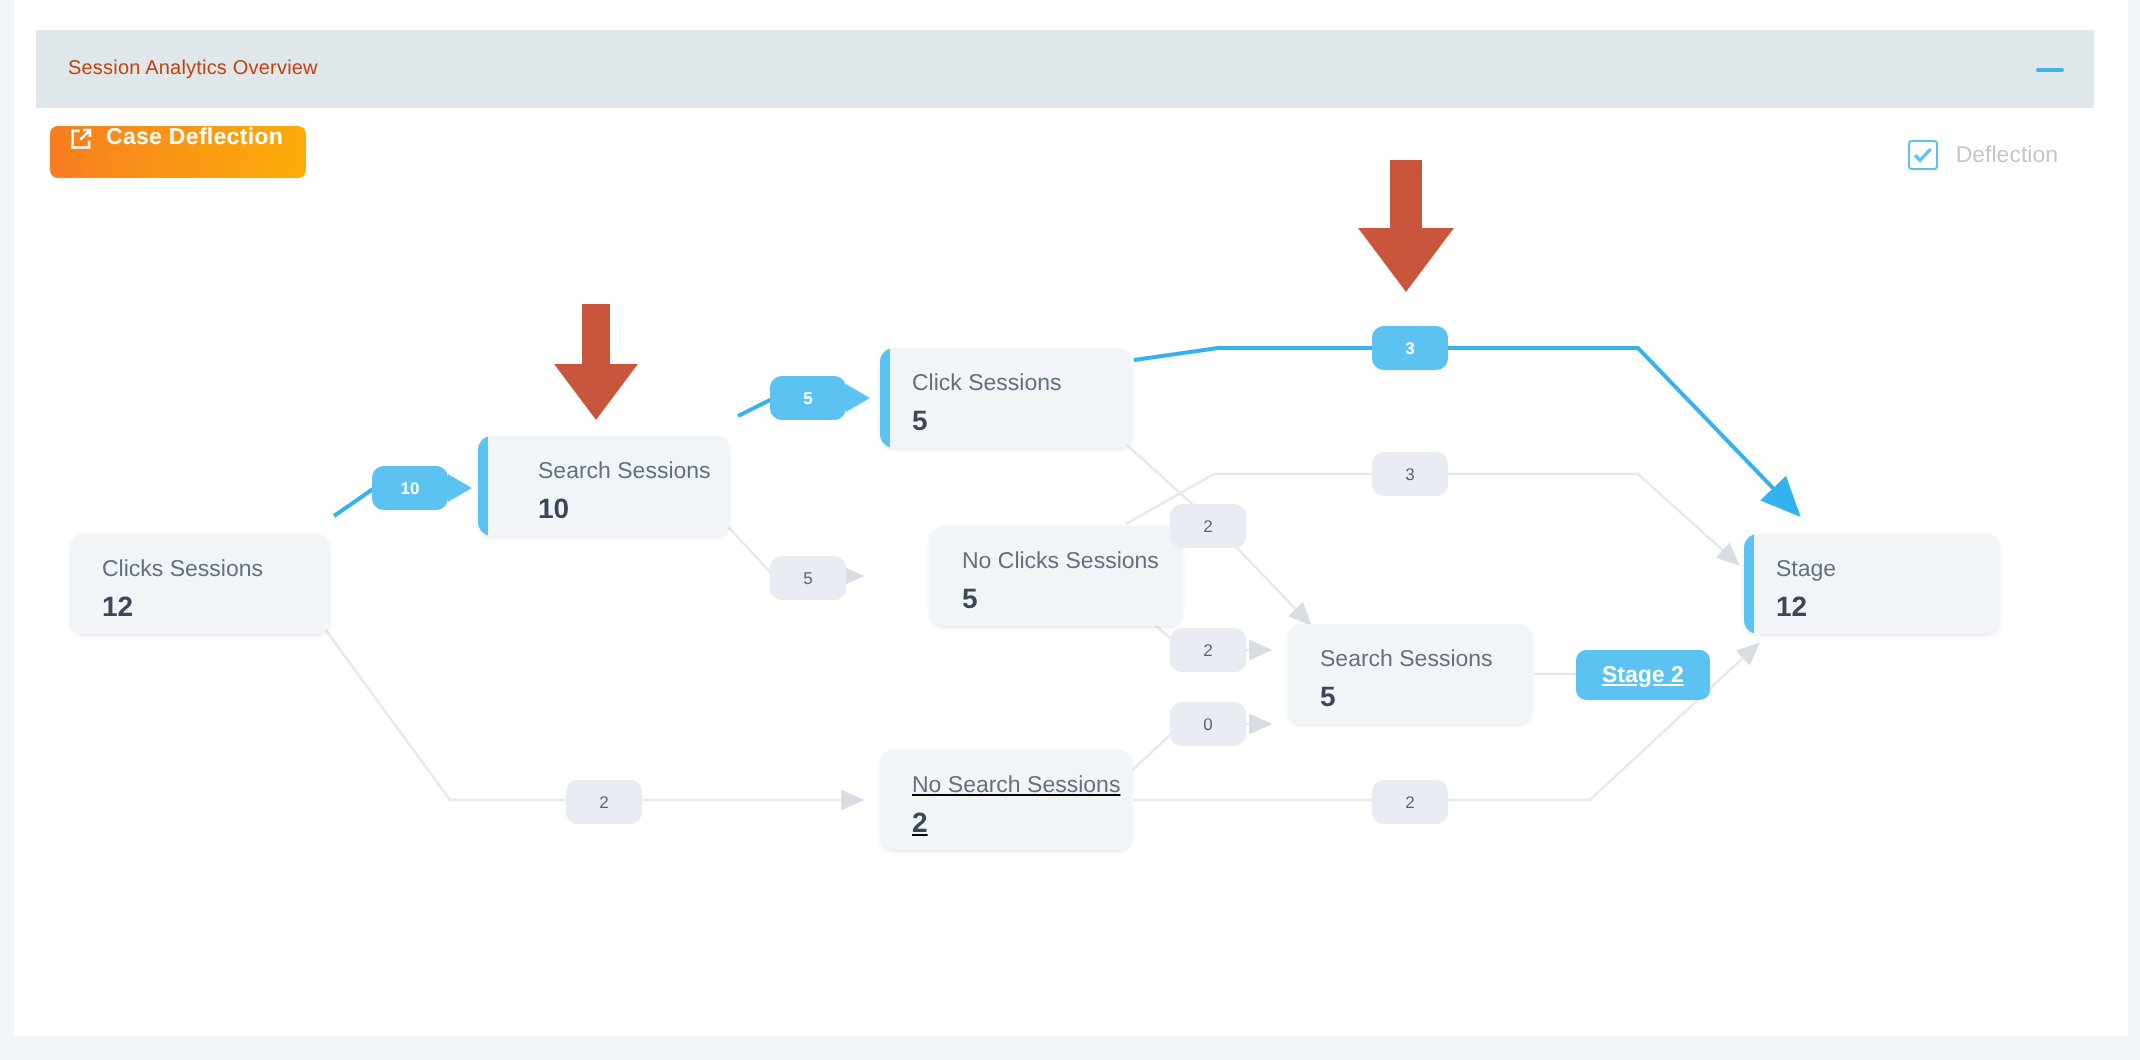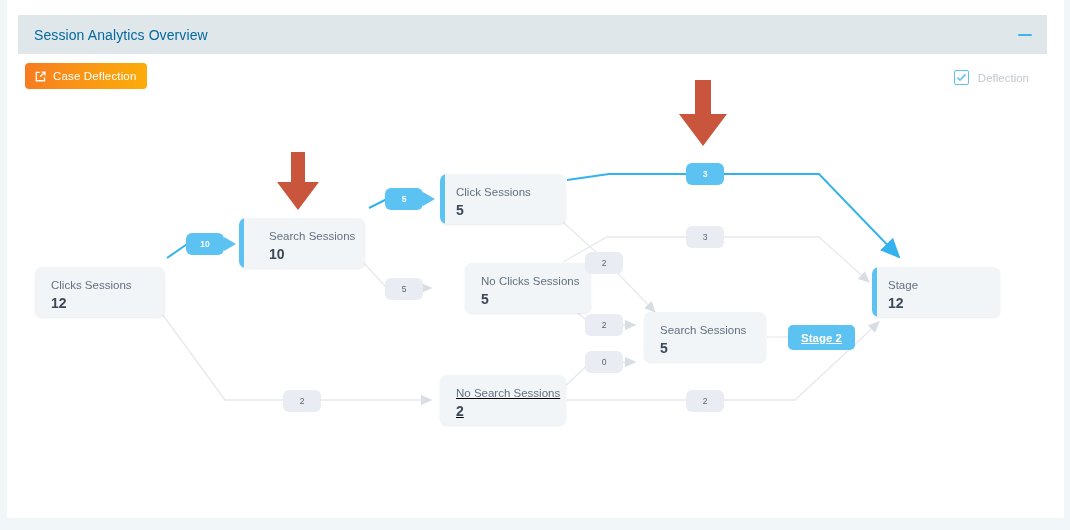--- a/index.html
+++ b/index.html
@@ -28,22 +28,22 @@
     position: absolute;
     left: 11px; top: 15px;
     width: 1029px; height: 39px;
     background: #dfe7ea;
     display: flex;
     align-items: center;
     justify-content: space-between;
     padding: 0 14px 0 16px;
   }
   .panel-title {
-    font-size: 14px;
-    color: #0369a1;
+    font-size: 10px;
+    color: #c2410c;
     letter-spacing: .1px;
   }
   .collapse-btn {
     width: 16px; height: 16px;
     position: relative;
     cursor: pointer;
   }
   .collapse-btn::before {
     content: "";
     position: absolute;
@@ -56,24 +56,24 @@
   .deflect-btn {
     position: absolute;
     left: 18px; top: 63px;
     height: 26px;
     padding: 0 11px 0 9px;
     border: none;
     border-radius: 4px;
     background: linear-gradient(95deg, #f77b20 0%, #f99118 38%, #fcad09 100%);
     color: #fff;
     font-size: 11.5px;
-    font-weight: normal;
+    font-weight: bold;
     letter-spacing: .15px;
     display: flex;
-    align-items: center;
+    align-items: flex-start;
     gap: 6px;
     cursor: pointer;
     font-family: "Liberation Sans", sans-serif;
   }
   .ext-icon { width: 13px; height: 13px; display: block; }
   
   .legend {
     position: absolute;
     right: 35px; top: 70px;
     display: flex;

